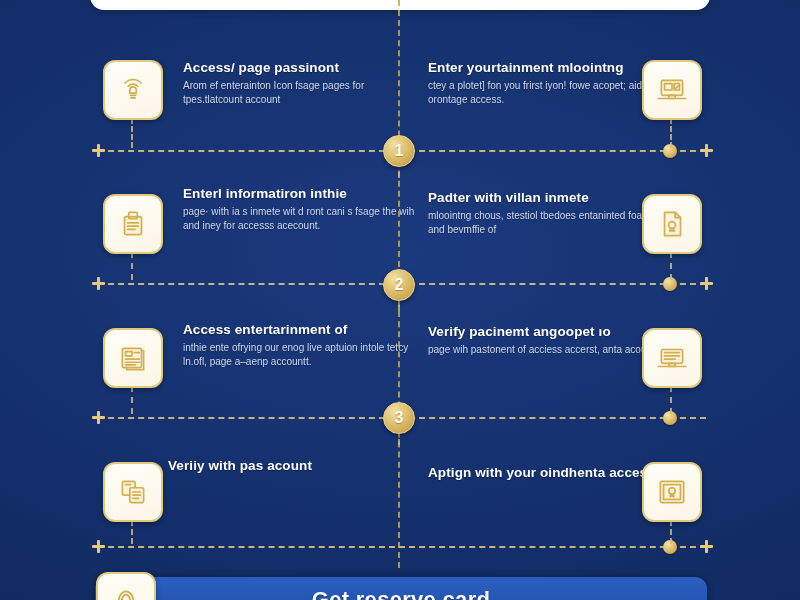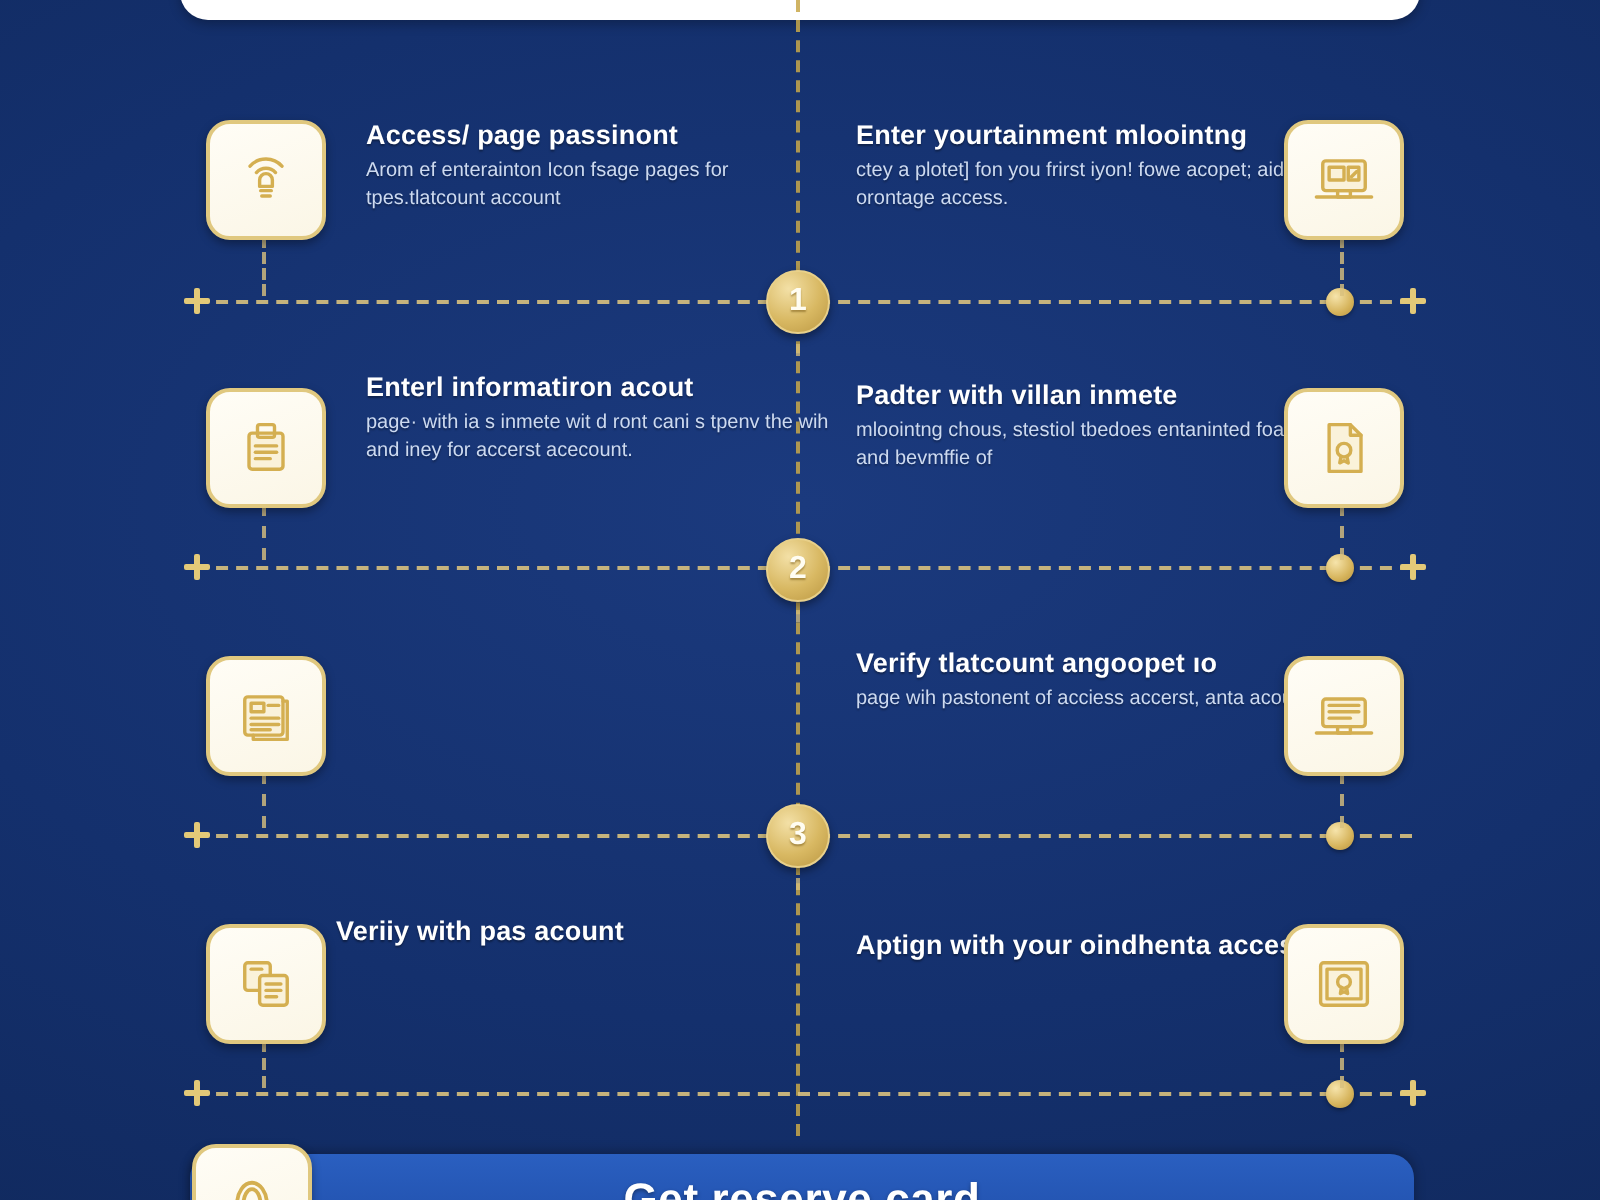--- a/index.html
+++ b/index.html
@@ -203,22 +203,22 @@
   <div class="tile" style="left:103px;top:194px;">
     <svg viewBox="0 0 32 32">
       <rect class="fillsoft" x="8" y="9" width="16" height="17" rx="1.5"></rect>
       <rect x="12" y="5" width="8" height="6" rx="1"></rect>
       <path d="M11 15h10"></path>
       <path d="M11 18h10"></path>
       <path d="M11 21h7"></path>
     </svg>
   </div>
   <div class="txt" style="left:183px;top:186px;">
-    <h3>Enterl informatiron acout</h3>
-    <p>page· with ia s inmete wit d ront cani s tpenv the wih and iney for accerst acecount.</p>
+    <h3>Enterl informatiron inthie</h3>
+    <p>page· with ia s inmete wit d ront cani s fsage the wih and iney for accesss acecount.</p>
   </div>
 
   <div class="txt" style="left:428px;top:190px;">
     <h3>Padter with villan inmete</h3>
     <p>mloointng chous, stestiol tbedoes entaninted foalin and bevmffie of</p>
   </div>
   <div class="tile" style="left:642px;top:194px;">
     <svg viewBox="0 0 32 32">
       <path class="fillsoft" d="M9 5h10l5 5v17H9z"></path>
       <path d="M19 5v5h5"></path>
@@ -234,24 +234,26 @@
       <rect class="fillsoft" x="6" y="7" width="18" height="18" rx="1.5"></rect>
       <rect x="9" y="10" width="6" height="4"></rect>
       <path d="M17 11h5"></path>
       <path d="M9 17h13"></path>
       <path d="M9 20h13"></path>
       <path d="M9 22.5h9"></path>
       <path d="M24 9h2v18H10v-2"></path>
     </svg>
   </div>
   <div class="txt" style="left:183px;top:322px;">
+    <h3>Access entertarinment of</h3>
+    <p>inthie ente ofrying our enog live aptuion intole tetcy ln.ofl, page a–aenp accountt.</p>
   </div>
 
   <div class="txt" style="left:428px;top:324px;">
-    <h3>Verify tlatcount angoopet ıo</h3>
+    <h3>Verify pacinemt angoopet ıo</h3>
     <p>page wih pastonent of acciess accerst, anta acount.</p>
   </div>
   <div class="tile" style="left:642px;top:328px;">
     <svg viewBox="0 0 32 32">
       <rect class="fillsoft" x="6" y="8" width="20" height="13" rx="1.5"></rect>
       <path d="M9 11h14"></path>
       <path d="M9 14h14"></path>
       <path d="M9 17h10"></path>
       <path d="M3 24h26"></path>
       <path d="M13 21h6v3h-6z"></path>

